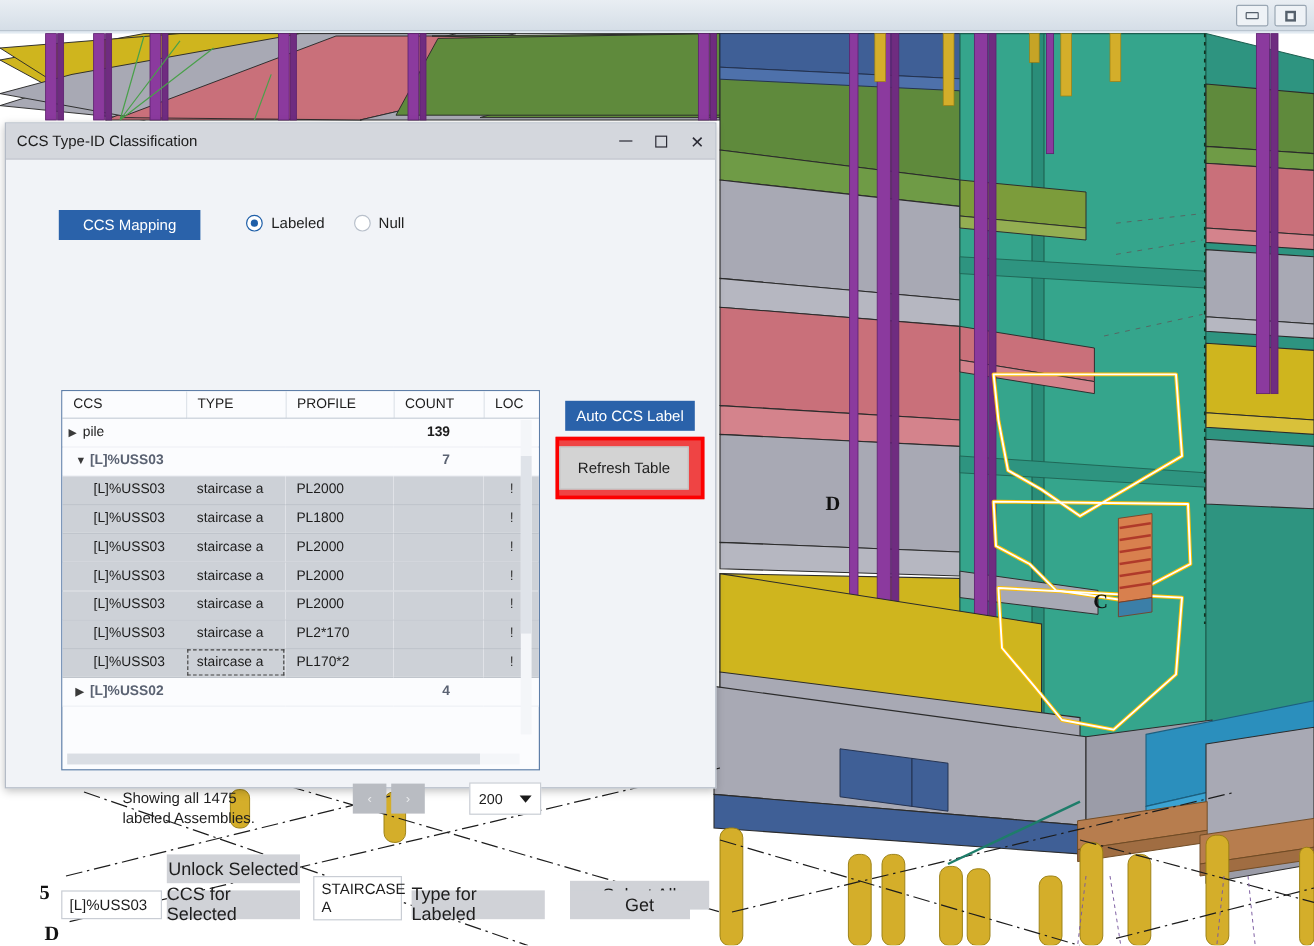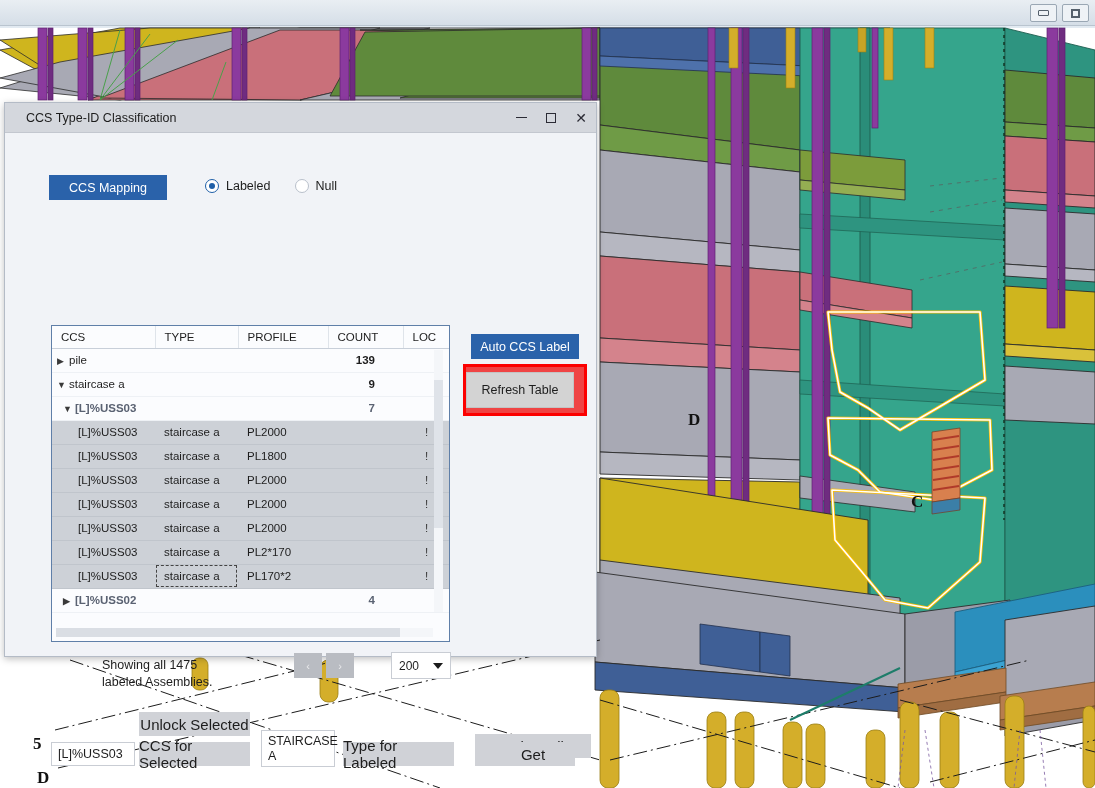--- a/index.html
+++ b/index.html
@@ -38,21 +38,21 @@
   }
 
   
   #dialog {
     position: absolute; left: 4px; top: 102px; width: 593px; height: 555px;
     background: #f1f3f7; border: 1px solid #b4bbc6;
     box-shadow: 0 2px 7px rgba(0,0,0,.25);
   }
   .dlg-title {
     height: 30px; background: #d4d7dd; border-bottom: 1px solid #c3c7cf;
-    display: flex; align-items: center; padding-left: 21px;
+    display: flex; align-items: center; padding-left: 9px;
     font-size: 12.5px; color: #1c1c1c;
   }
   .dlg-title-text { flex: 1; }
   .dlg-ctrls { display: flex; height: 100%; }
   .dlg-ctrl {
     width: 30px; height: 100%; display: flex; align-items: center; justify-content: center;
     color: #2b2b35; font-size: 14px;
   }
   .ic-min { width: 11px; height: 1px; background: #2b2b35; }
   .ic-max { width: 10px; height: 10px; border: 1.3px solid #2b2b35; }
@@ -460,27 +460,20 @@
               </tr>
             </thead>
             <tbody id="tbody">
                 <tr class="group lvl1">
                   <td style="padding-left: 5px;"><span class="twisty">▶</span>pile</td>
                   <td></td>
                   <td></td>
                   <td class="count">139</td>
                   <td></td>
                 </tr>
-                <tr class="group lvl1">
-                  <td style="padding-left: 5px;"><span class="twisty">▼</span>staircase a</td>
-                  <td></td>
-                  <td></td>
-                  <td class="count">9</td>
-                  <td></td>
-                </tr>
                 <tr class="group lvl2">
                   <td style="padding-left: 11px;"><span class="twisty">▼</span>[L]%USS03</td>
                   <td></td>
                   <td></td>
                   <td class="count">7</td>
                   <td></td>
                 </tr>
                 <tr class="leaf">
                   <td style="padding-left: 14px;"><span class="twisty"></span>[L]%USS03</td>
                   <td>staircase a</td>

